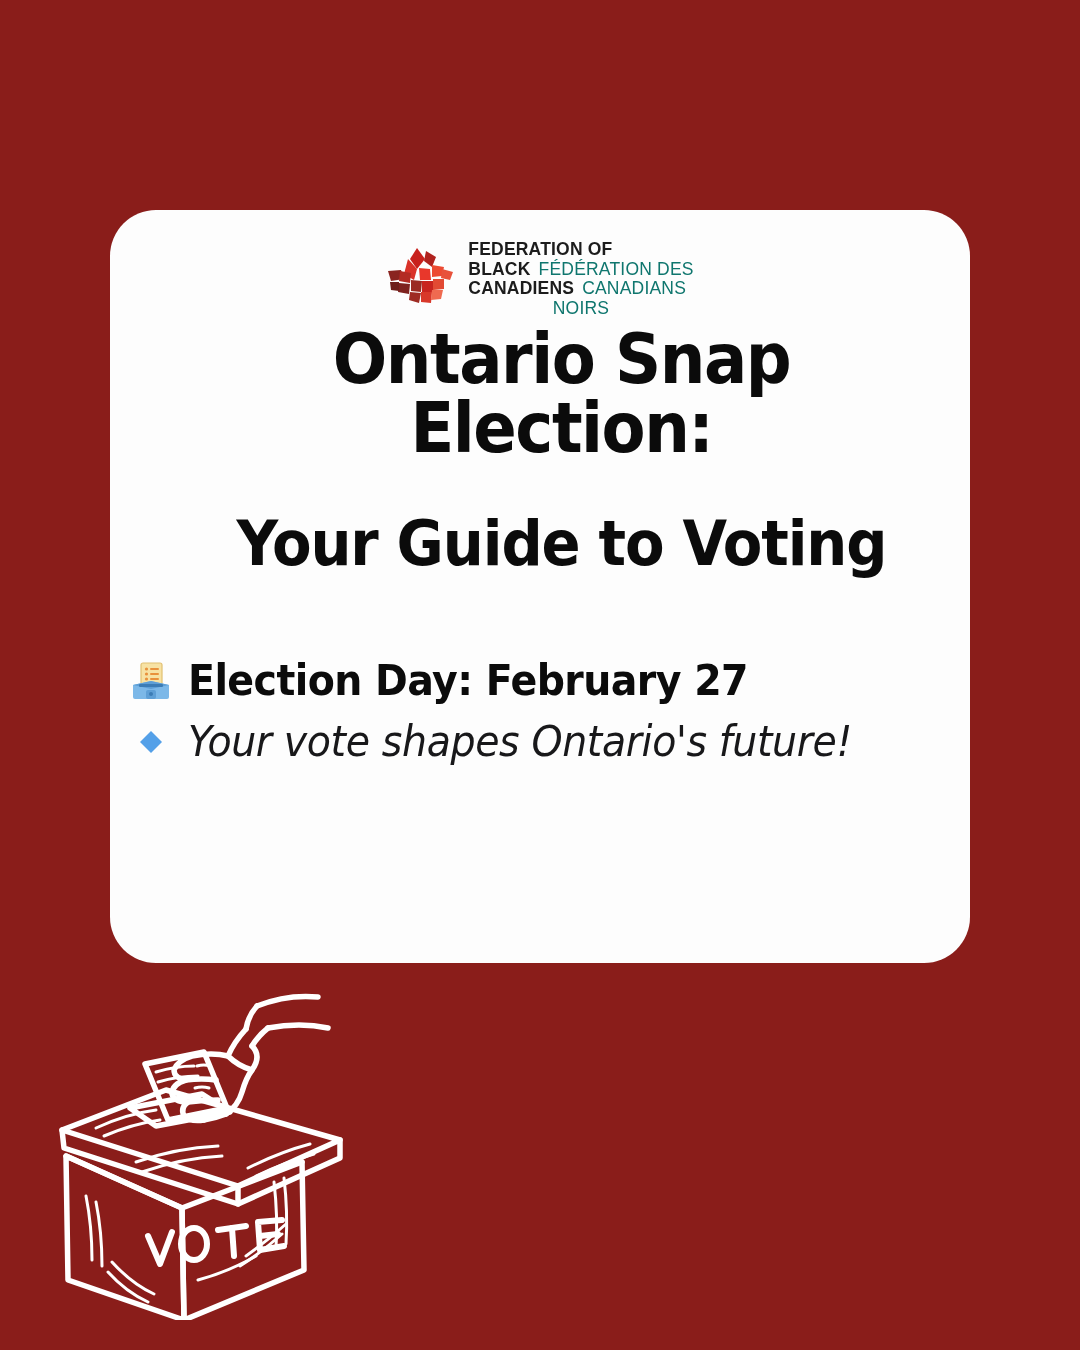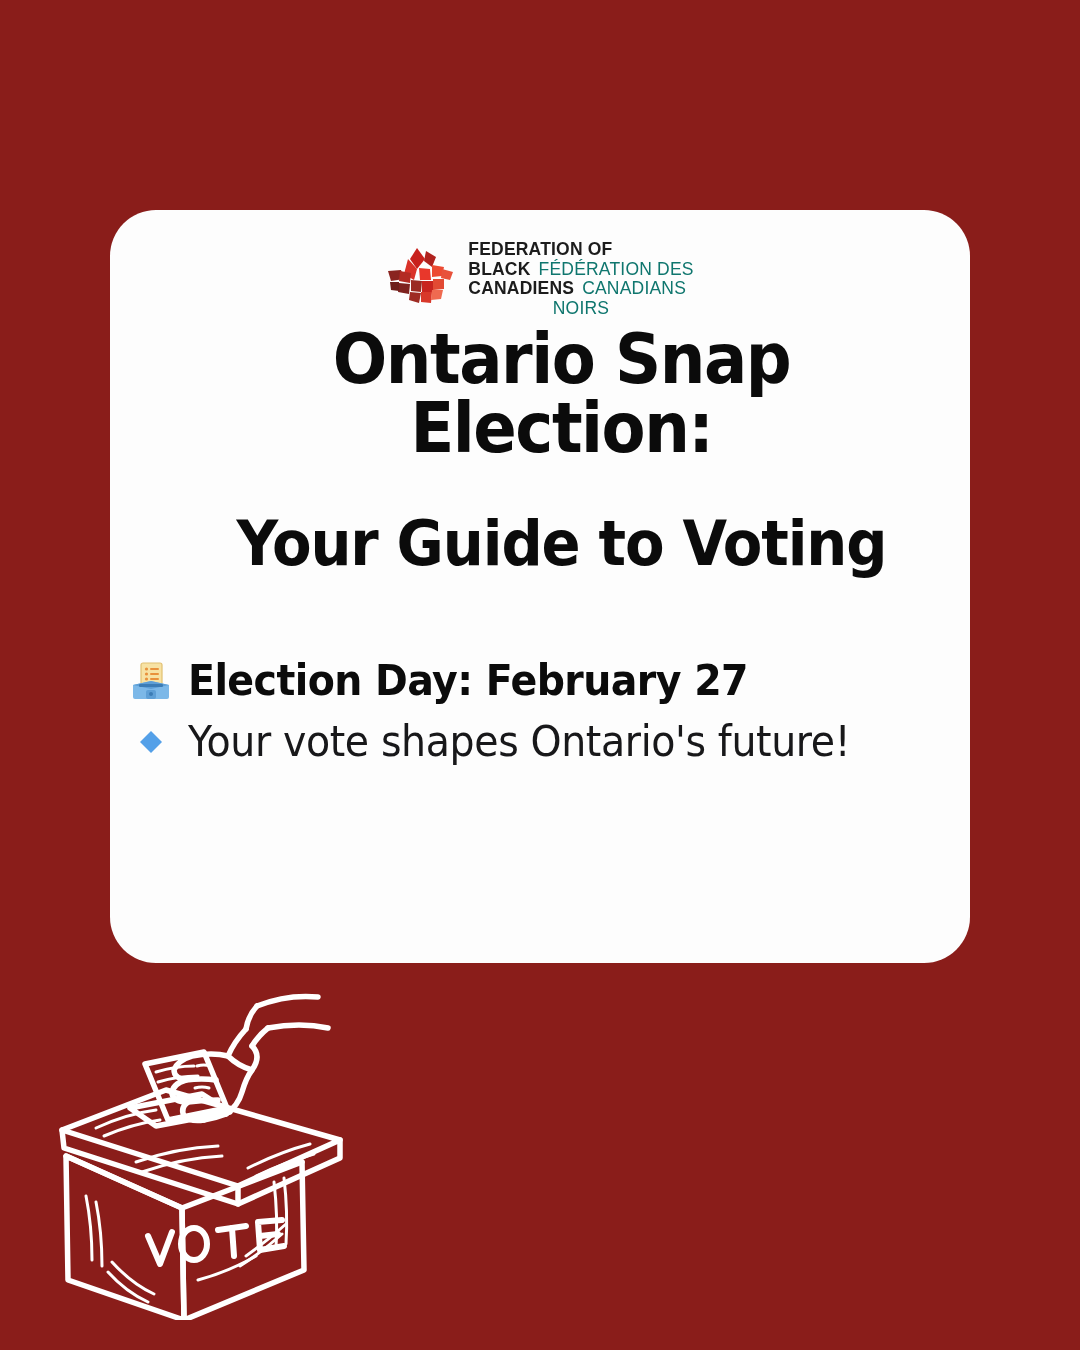--- a/index.html
+++ b/index.html
@@ -113,21 +113,21 @@
     top:404px;
     right:20px;
     margin-top:42px;
   }
 
   .bullet-row {
     display:flex;
     align-items:center;
     gap:14px;
   }
-  .bullet-row + .bullet-row { margin-top:12px; }
+  .bullet-row + .bullet-row { margin-top:12px;font-style:italic; }
 
   .bullet-glyph {
     flex:none;
     width:46px;
     height:46px;
     display:flex;
     align-items:center;
     justify-content:center;
   }
 

